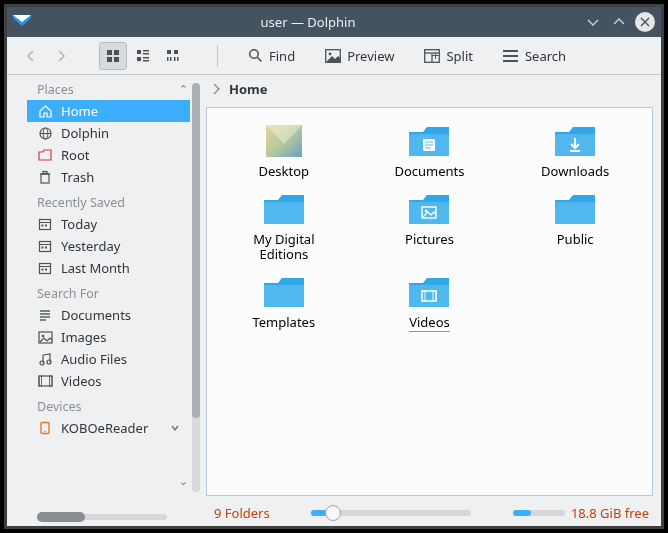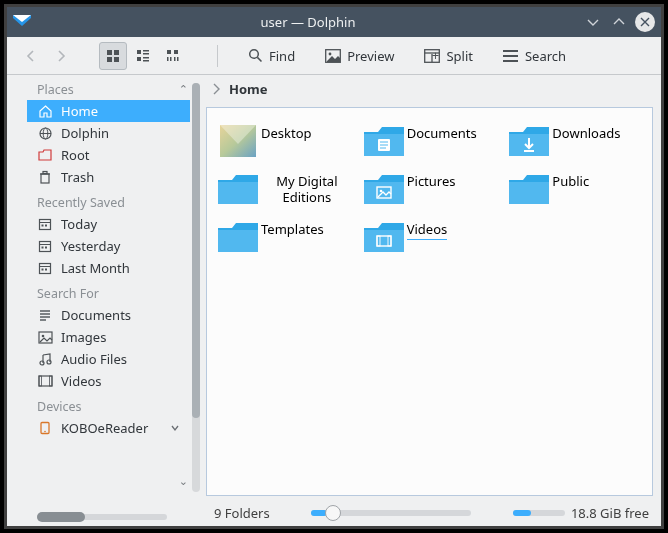--- a/index.html
+++ b/index.html
@@ -36,26 +36,26 @@
 .sb-item.selected { background: #3daefd; color: #fff; }
 .sb-item .sic { width:16px; height:16px; display:flex; align-items:center; justify-content:center; }
 .sb-bottom-slider { position:absolute; bottom:6px; left:10px; width:130px; height:6px; background:#d5d7da; border-radius:3px;}
 .sb-bottom-slider .pill { position:absolute; left:0; top:-2px; width:48px; height:10px; background:#888e93; border-radius:5px;}
 
 .content { flex: 1; display: flex; flex-direction: column; background: #eff0f1; }
 .breadcrumb { height: 28px; display: flex; align-items: center; padding: 0 10px; gap: 8px; color: #31363b; }
 .breadcrumb .crumbtxt { font-weight: bold; }
 .view { flex: 1; margin: 4px 8px 4px 4px; background: #fcfcfc; border: 1px solid #b7c9de; overflow: auto; }
 .grid { display: grid; grid-template-columns: repeat(3, 1fr); padding: 14px 8px 8px 8px; column-gap: 8px; row-gap: 10px; }
-.cell { display: flex; flex-direction: row; align-items: flex-start; text-align: center; cursor: pointer; }
+.cell { display: flex; flex-direction: column; align-items: center; text-align: center; cursor: pointer; }
 .cell .thumb { width: 46px; height: 38px; display:flex; align-items:center; justify-content:center; }
 .cell .lbl { margin-top: 4px; line-height: 1.2; max-width: 110px; }
 .cell.selected .lbl { border-bottom: 1px solid #3daefd; padding-bottom: 1px; }
 
-.status { height: 26px; display: flex; align-items: center; padding: 0 12px; gap: 6px; color: #404040; }
+.status { height: 26px; display: flex; align-items: center; padding: 0 12px; gap: 6px; color: #c2410c; }
 .status .spacer { flex:1; }
 .zoom { position:relative; width:160px; height:6px; background:#d5d7da; border-radius:3px; }
 .zoom .fill { position:absolute; left:0; top:0; bottom:0; width:16px; background:#3daefd; border-radius:3px;}
 .zoom .handle { position:absolute; left:14px; top:-5px; width:16px; height:16px; background:#f7f7f7; border:1px solid #a0a4a8; border-radius:50%; }
 .diskbar { position:relative; width:52px; height:6px; background:#d5d7da; border-radius:3px; }
 .diskbar .df { position:absolute; left:0; top:0; bottom:0; width:18px; background:#3daefd; border-radius:3px; }
 
 svg { display:block; }
 </style>
 </head>

